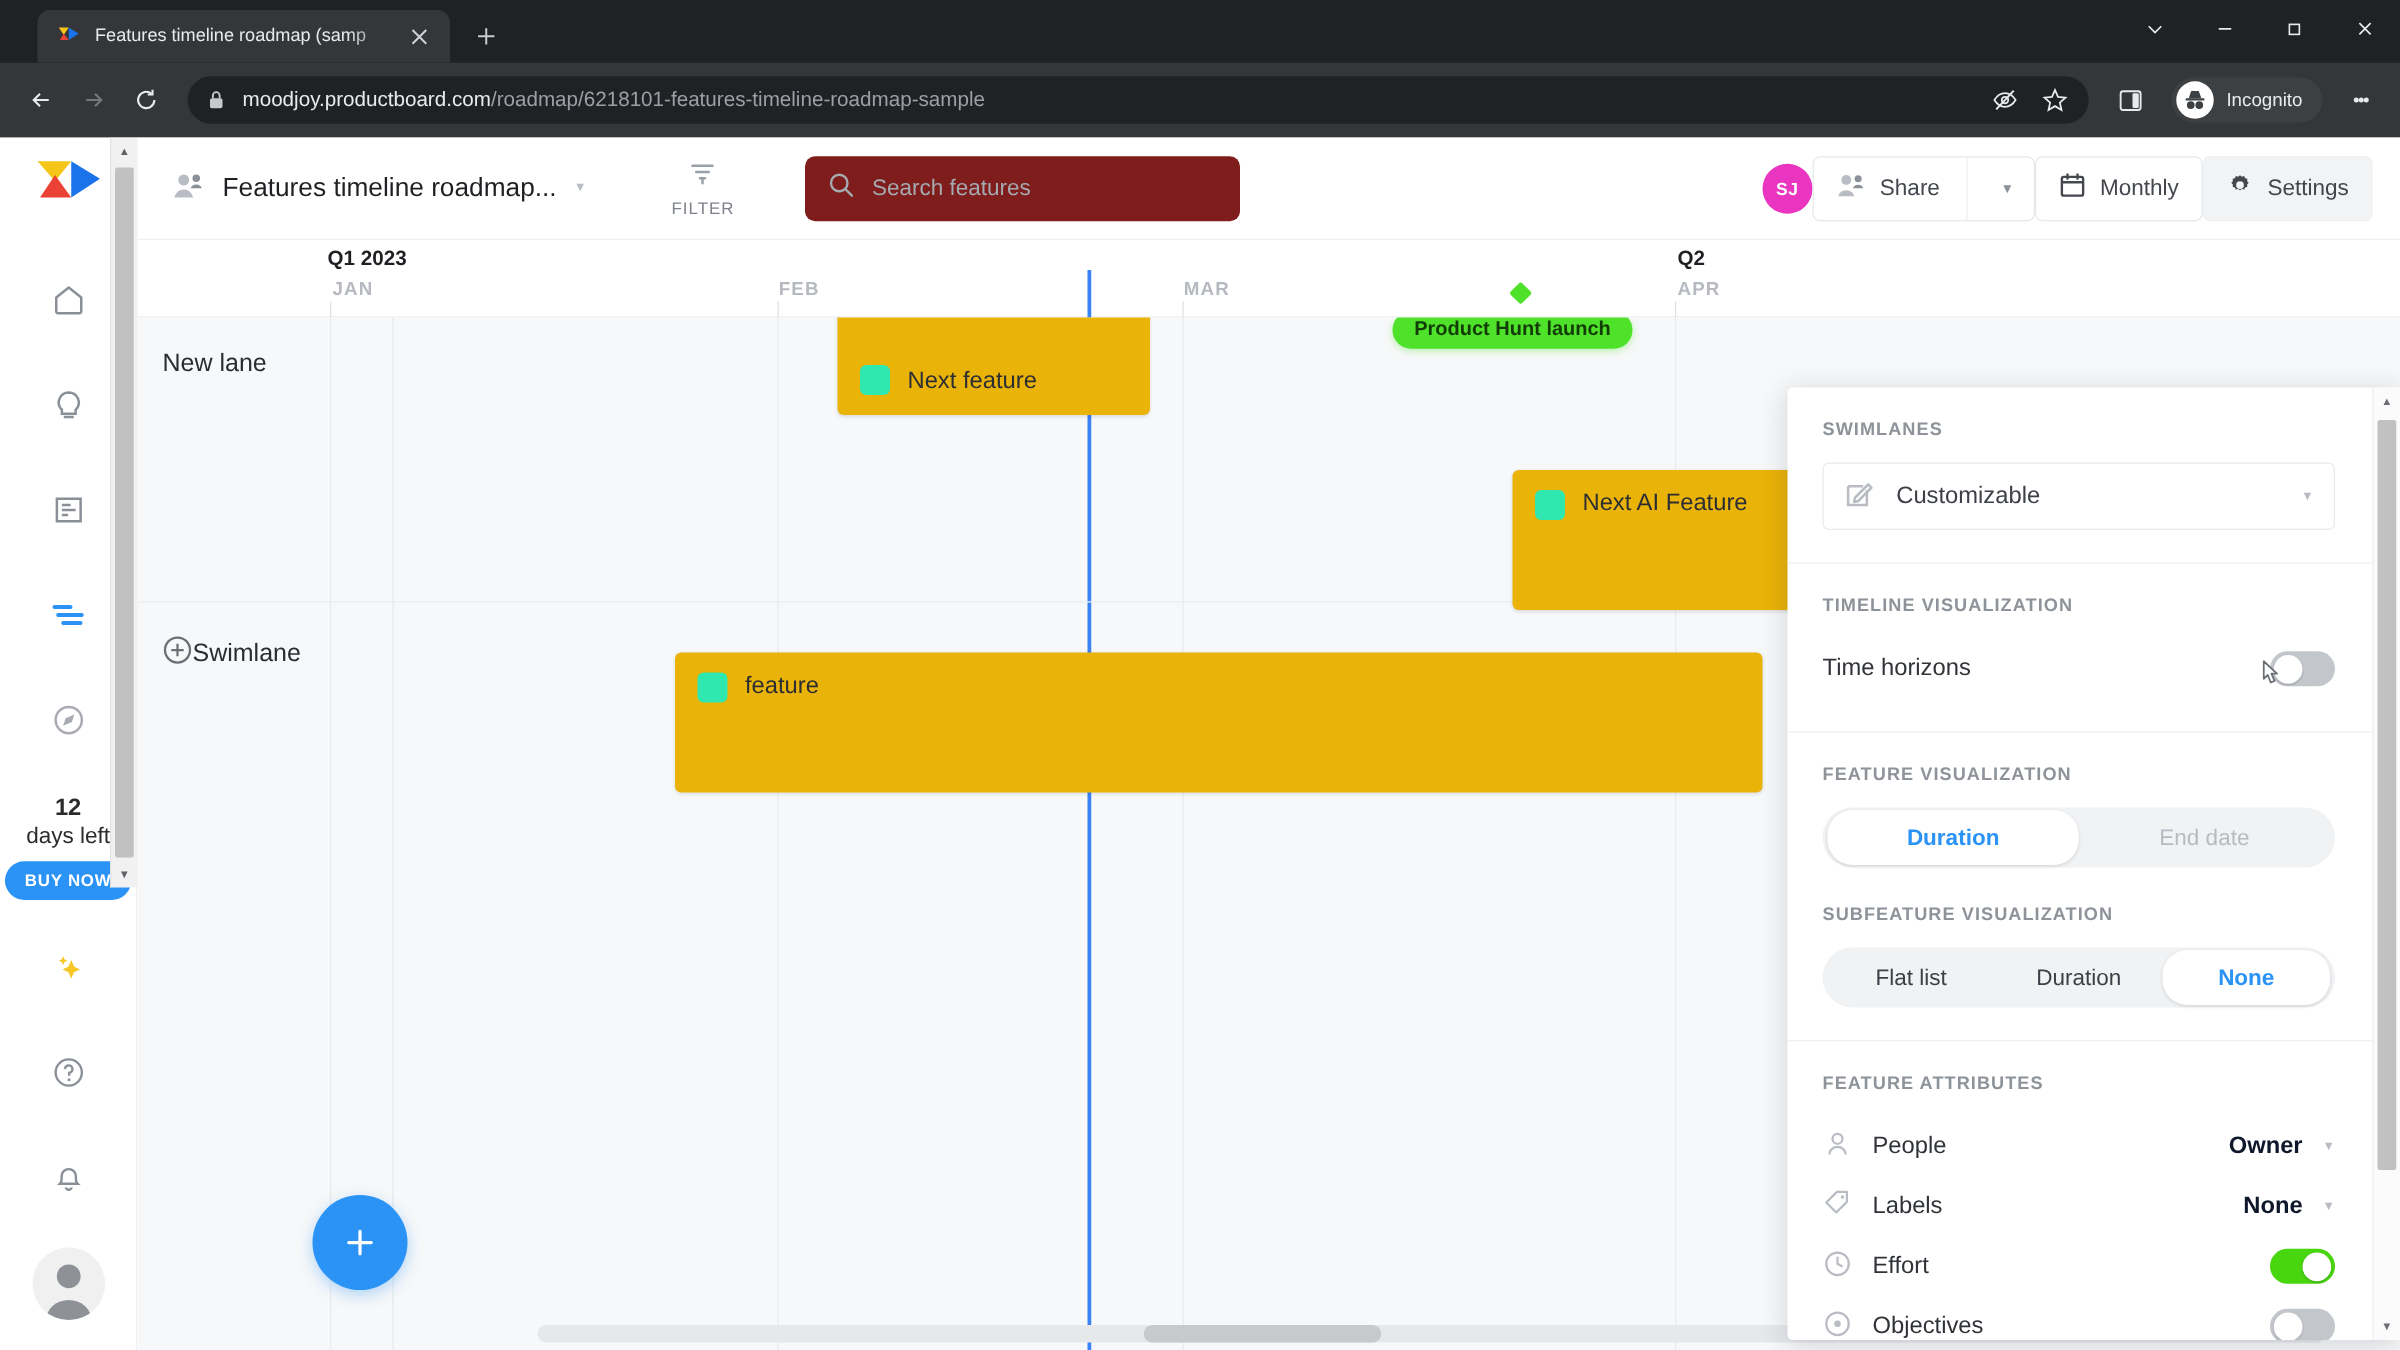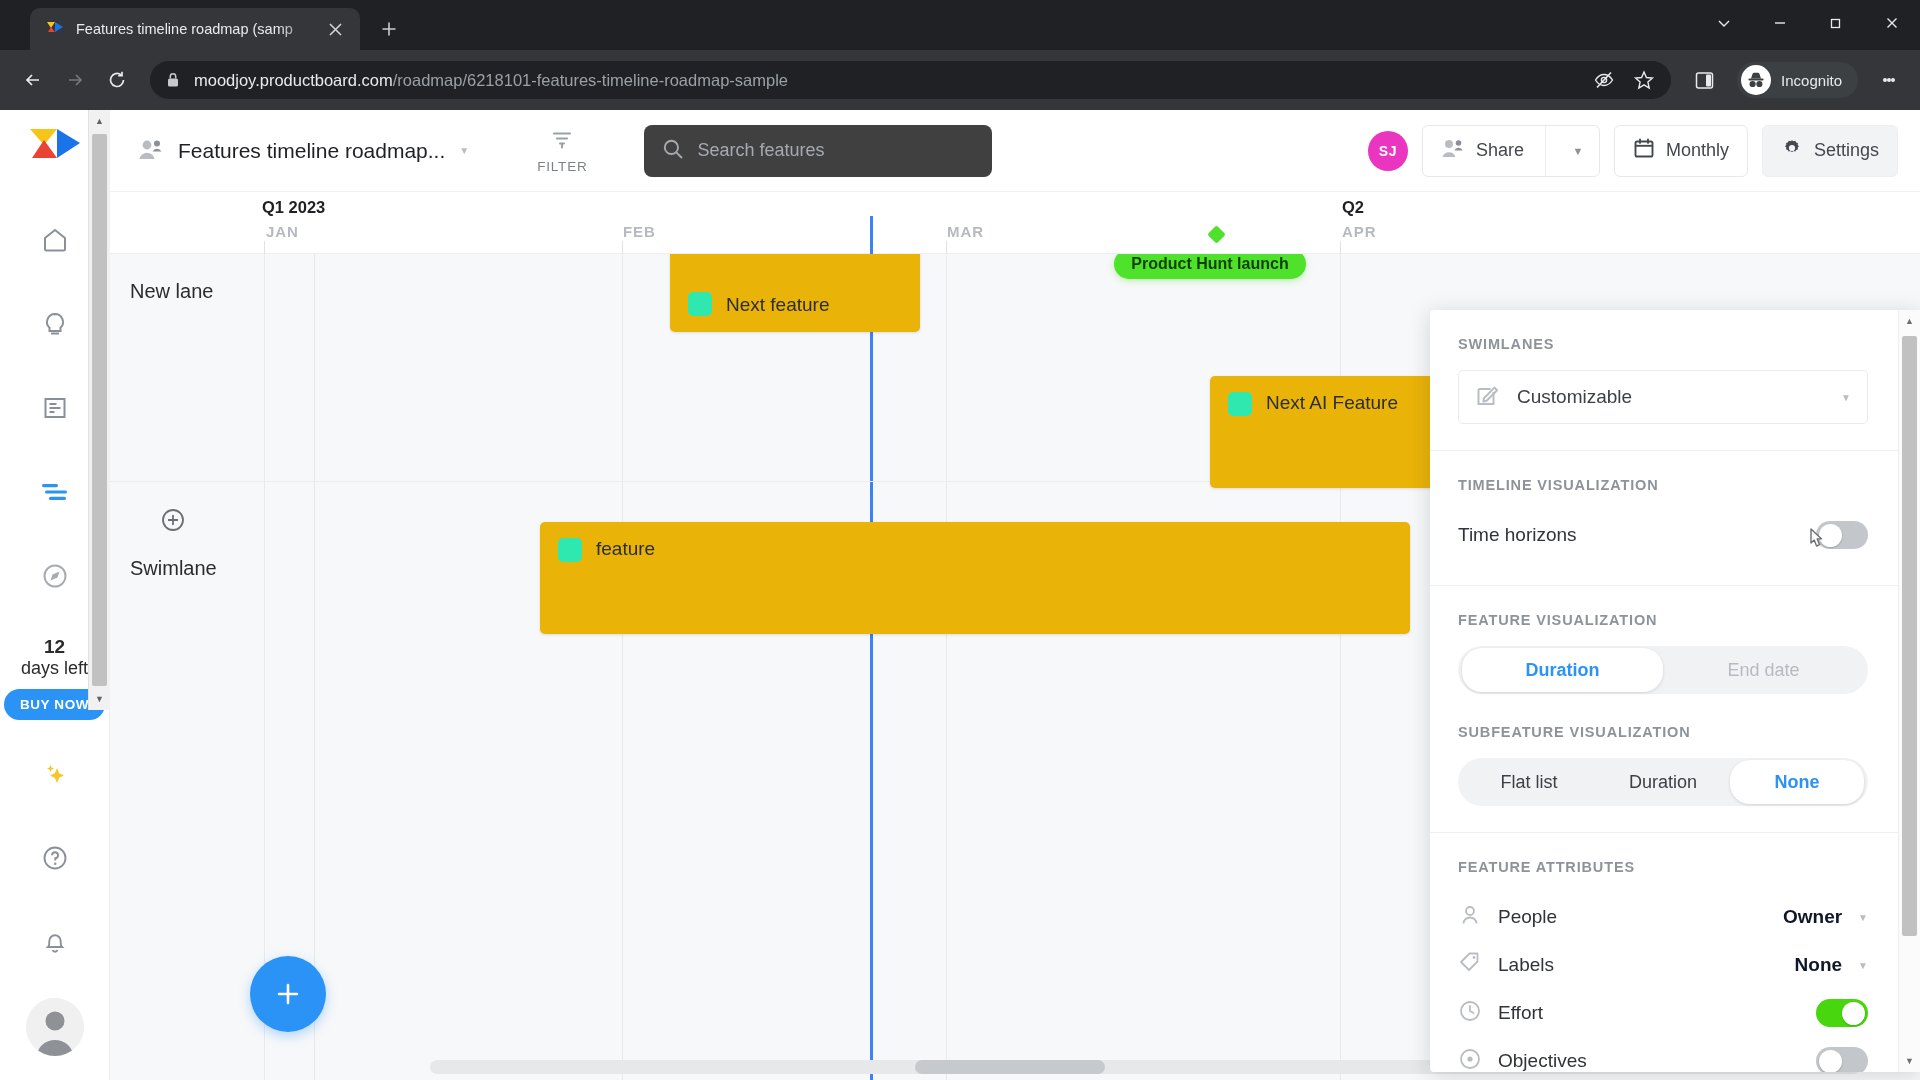--- a/index.html
+++ b/index.html
@@ -154,25 +154,25 @@
   .roadmap-title-wrap { display: flex; align-items: center; gap: 14px; }
   .roadmap-title { font-size: 21px; color: #1f2023; font-weight: 400; white-space: nowrap; }
   .caret { color: #b9bdc3; font-size: 10px; }
   .filter-block {
     margin-left: 68px; display: flex; flex-direction: column;
     align-items: center; gap: 3px;
   }
   .filter-label { font-size: 13.5px; letter-spacing: .8px; color: #7d828a; font-weight: 500; }
   .search-box {
     margin-left: 56px; width: 348px; height: 52px;
-    background: #404040; border-radius: 8px;
+    background: #7f1d1d; border-radius: 8px;
     display: flex; align-items: center; gap: 14px; padding: 0 18px;
   }
   .search-ph { color: #a5a9b0; font-size: 18px; }
-  .toolbar-right { margin-left: auto; display: flex; align-items: center; gap: 14px; }
+  .toolbar-right { margin-left: auto; display: flex; align-items: center; }
   .avatar-sj {
     width: 40px; height: 40px; border-radius: 50%;
     background: #e935c0; color: #fff; font-size: 14px; font-weight: 700;
     display: flex; align-items: center; justify-content: center;
     letter-spacing: .5px;
   }
   .btn {
     height: 52px; border: 1px solid #e6e8ea; border-radius: 6px;
     display: flex; align-items: center; gap: 11px; padding: 0 18px;
     font-size: 18px; color: #43474d; background: #fff; white-space: nowrap;
@@ -191,21 +191,21 @@
 
   .tl-body { flex: 1 1 auto; position: relative; background: #f7f8f9; overflow: hidden; }
   .lane {
     position: absolute; left: 0; right: 0;
     border-bottom: 1px solid #ececee;
   }
   .lane-label {
     position: absolute; left: 20px; top: 26px;
     font-size: 20px; color: #2a2c30;
   }
-  .lane-label.add { display: flex; align-items: center; gap: 20px; color: #2a2c30; flex-direction: column; }
+  .lane-label.add { display: flex; align-items: center; gap: 0; color: #2a2c30; }
   .lane-gutter {
     position: absolute; left: 0; top: 0; bottom: 0; width: 205px;
     border-right: 1px solid #e6e8ea;
   }
   .grid-line { position: absolute; top: 0; bottom: 0; width: 1px; background: #e9eaec; }
   .today-line { position: absolute; top: 0; bottom: 0; width: 2.5px; background: #3b82f6; }
 
   .feature-card {
     position: absolute; background: #eab308; border-radius: 5px;
     box-shadow: 0 1px 3px rgba(30,35,50,.13);

